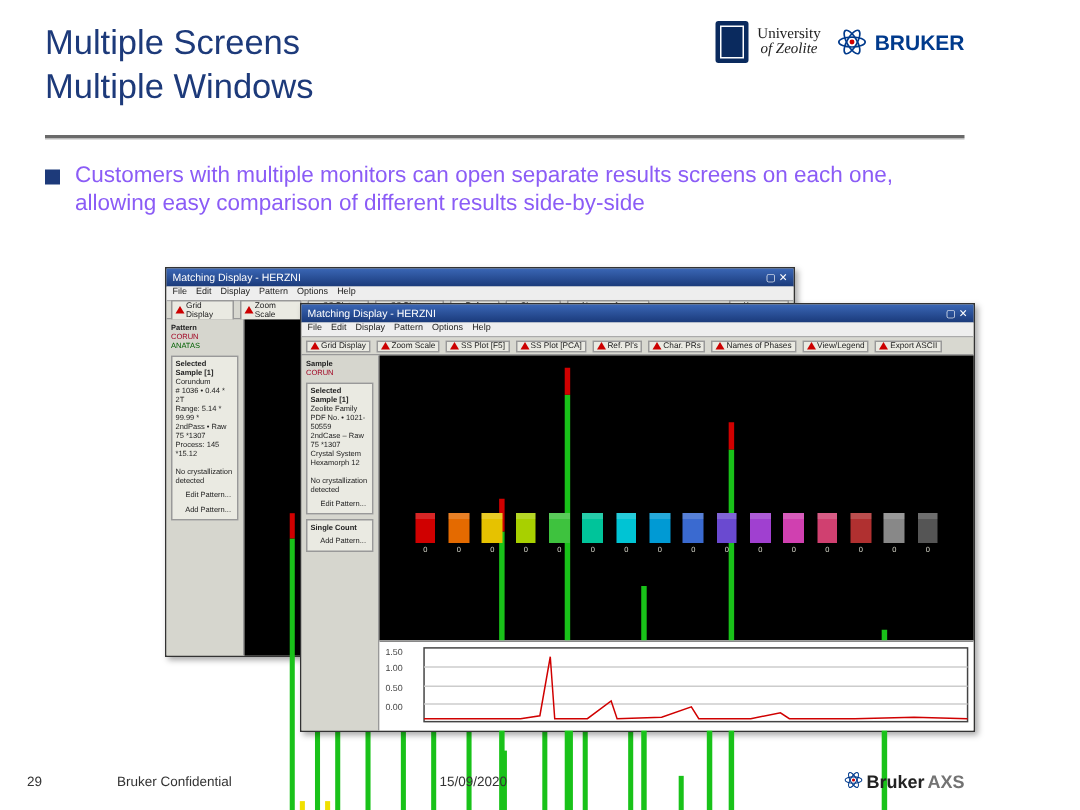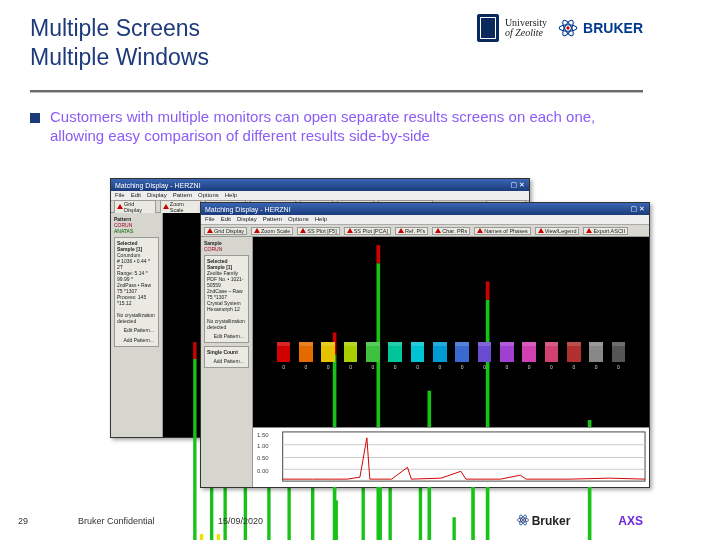--- a/index.html
+++ b/index.html
@@ -7,21 +7,21 @@
   .slide { position: relative; width: 673px; height: 540px; background: #fff; }
 
   .header { position: absolute; left: 30px; top: 14px; right: 30px; height: 70px; }
   .title { color: #1d3a7a; font-size: 23px; font-weight: 400; line-height: 1.25; }
   .rule { position: absolute; left: 30px; right: 30px; top: 90px; border-top: 2px solid #6a6a6a; box-shadow: 0 1px 0 #bbb; }
 
   .logos { position: absolute; top: 14px; right: 30px; display: flex; align-items: center; gap: 10px; }
   .uog { display: flex; align-items: center; gap: 6px; }
   .uog-crest { width: 22px; height: 28px; background:#0a2a5e; border-radius: 2px; position:relative;}
   .uog-crest::after{content:"";position:absolute;left:3px;right:3px;top:3px;bottom:3px;border:1px solid #fff;}
-  .uog-text { font-family: Georgia, serif; color:#222; font-size: 10px; line-height: 1.05; text-align:left;}
+  .uog-text { font-family: Georgia, serif; color:#222; font-size: 10px; line-height: 1.05; text-align:center;}
   .bruker-logo { display:flex; align-items:center; gap:4px; color:#003a8c; font-weight:700; font-size:14px;}
   .bruker-atom { width:22px; height:22px; position:relative; }
   .bruker-atom svg { width:22px; height:22px; }
 
   .body { position: absolute; left: 30px; right: 30px; top: 108px; bottom: 40px; }
   .bullet { display:flex; gap:10px; font-size:15px; color:#8b5cf6; line-height:1.25; }
   .bullet .marker { width:10px; height:10px; background:#1d3a7a; margin-top:5px; flex:0 0 auto; }
 
   .shots { position: absolute; left: 80px; top: 70px; width: 540px; height: 310px; }
 
@@ -44,23 +44,23 @@
   .colorbars div { flex:1 0 auto; height:100%; border-top:4px solid rgba(255,255,255,0.15);}
   .ticks { position:absolute; left:6%; right:6%; bottom:26%; height:14px; display:flex; gap:2.5%; }
   .ticks span { flex:1 0 auto; font-size:5px; color:#dcdccf; text-align:center; }
 
   .chart { position:absolute; left:52px; right:0; bottom:0; height:60px; background:#fff; border-top:1px solid #888; }
   .chart svg { width:100%; height:100%; }
 
   .footer { position:absolute; left:18px; right:30px; bottom:10px; height:18px; display:flex; align-items:center; font-size:9px; color:#333;}
   .footer .pn { width:60px; }
   .footer .conf { width:140px; }
-  .footer .date { width:120px; }
+  .footer .date { width:120px;text-align:right; }
   .footer .flogo { margin-left:auto; font-weight:700; color:#222; font-size:12px; display:flex; align-items:center; gap:2px;}
-  .footer .flogo .axs { color:#6d28d9;margin-left:46px; }
+  .footer .flogo .axs { color:#737373; }
   .footer .fatom svg{ width:14px; height:14px; }
 
   .tri { width:0;height:0;border-left:3px solid transparent;border-right:3px solid transparent;border-bottom:5px solid #c00; display:inline-block;}
 </style>
 </head>
 <body>
 
 <div class="slide">
 
   <div class="header">

